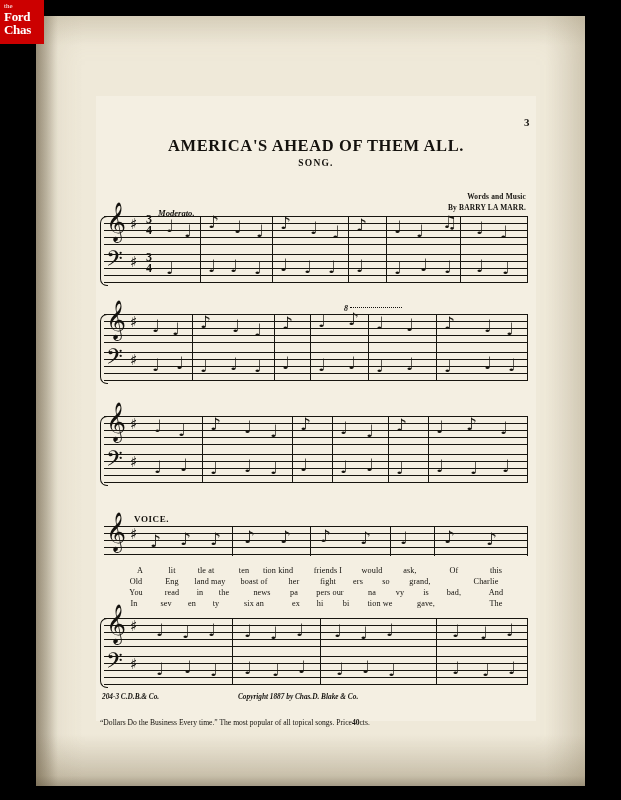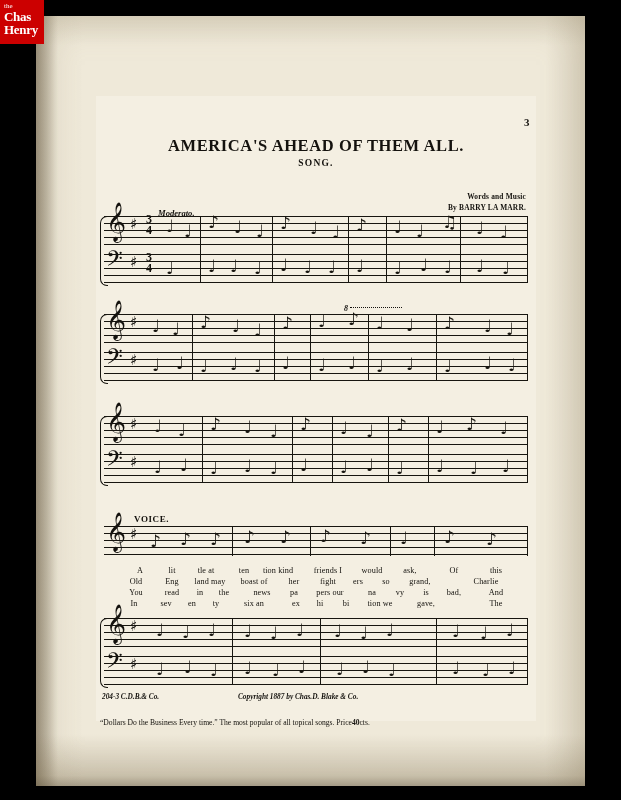--- a/index.html
+++ b/index.html
@@ -625,17 +625,17 @@
         <span>“Dollars Do the Business Every time.” The most popular of all topical songs. Price</span><b>40</b><span>cts.</span>
       </div>
 
     </div>
 
     <div class="edge-bottom"></div>
   </div>
 
   <div class="watermark">
     <span class="wm-the">the</span>
-    <span class="wm-henry">Chas</span>
-    <span class="wm-ford">Henry</span>
+    <span class="wm-henry">Ford</span>
+    <span class="wm-ford">Chas</span>
   </div>
 
 </div>
 
 </body></html>

